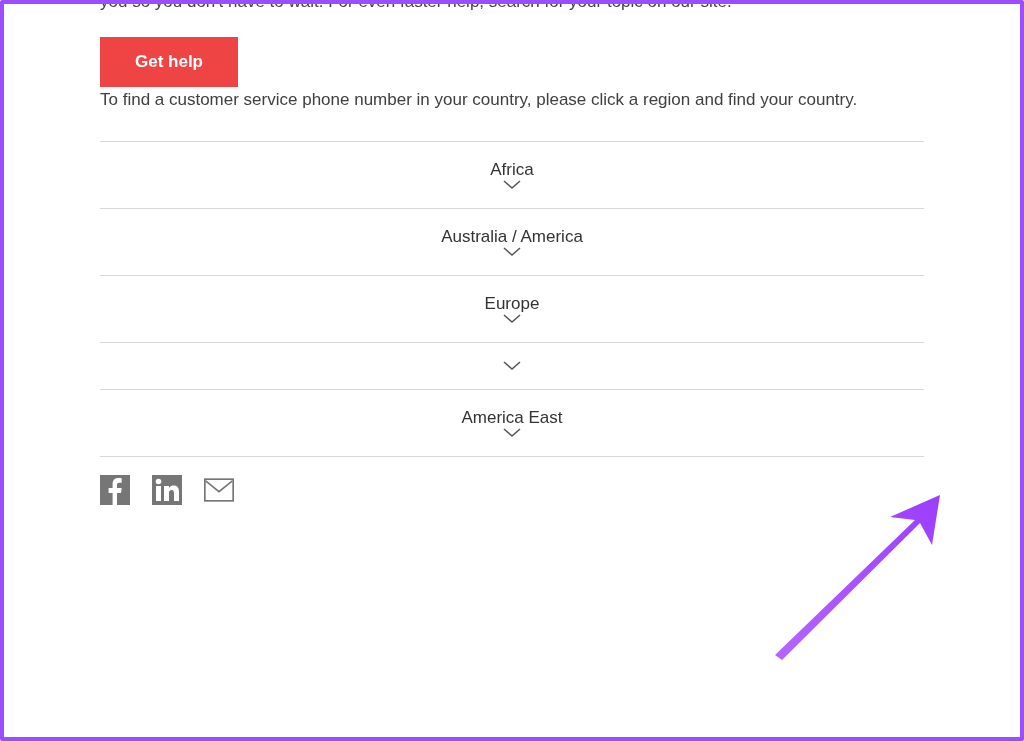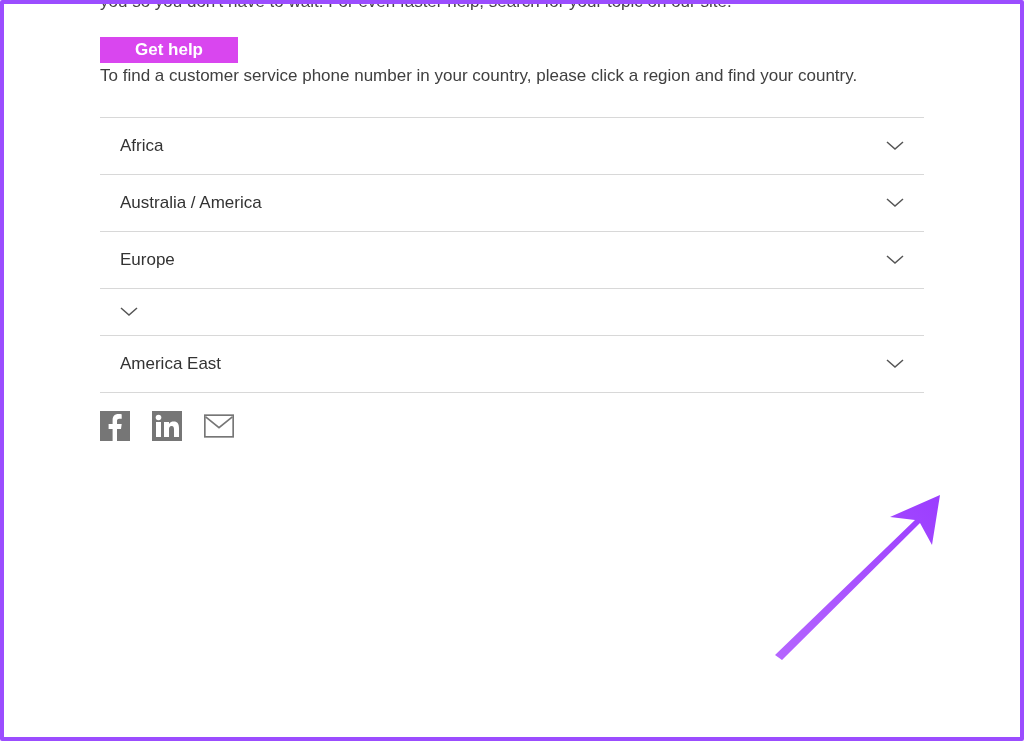--- a/index.html
+++ b/index.html
@@ -30,24 +30,24 @@
     }
     .truncated-text {
       color: #444;
       font-size: 17px;
       margin-top: -8px;
       margin-bottom: 25px;
       white-space: nowrap;
       overflow: hidden;
     }
     .get-help-btn {
-      background: #d946ef;
+      background: #ef4444;
       color: #fff;
       border: none;
-      padding: 3px 35px;
+      padding: 15px 35px;
       font-size: 17px;
       font-weight: 600;
       cursor: pointer;
       font-family: inherit;
     }
     .section-heading {
       font-size: 34px;
       font-weight: 300;
       color: #222;
       margin-top: 70px;
@@ -62,20 +62,21 @@
     .accordion {
       border-top: 1px solid #d8d8d8;
     }
     .accordion-item {
       border-bottom: 1px solid #d8d8d8;
       padding: 18px 20px;
       display: flex;
       justify-content: space-between;
       align-items: center;
       cursor: pointer;
+      flex-direction: column;
     }
     .accordion-label {
       font-size: 17px;
       color: #333;
     }
     .chevron {
       width: 18px;
       height: 10px;
       flex-shrink: 0;
     }

